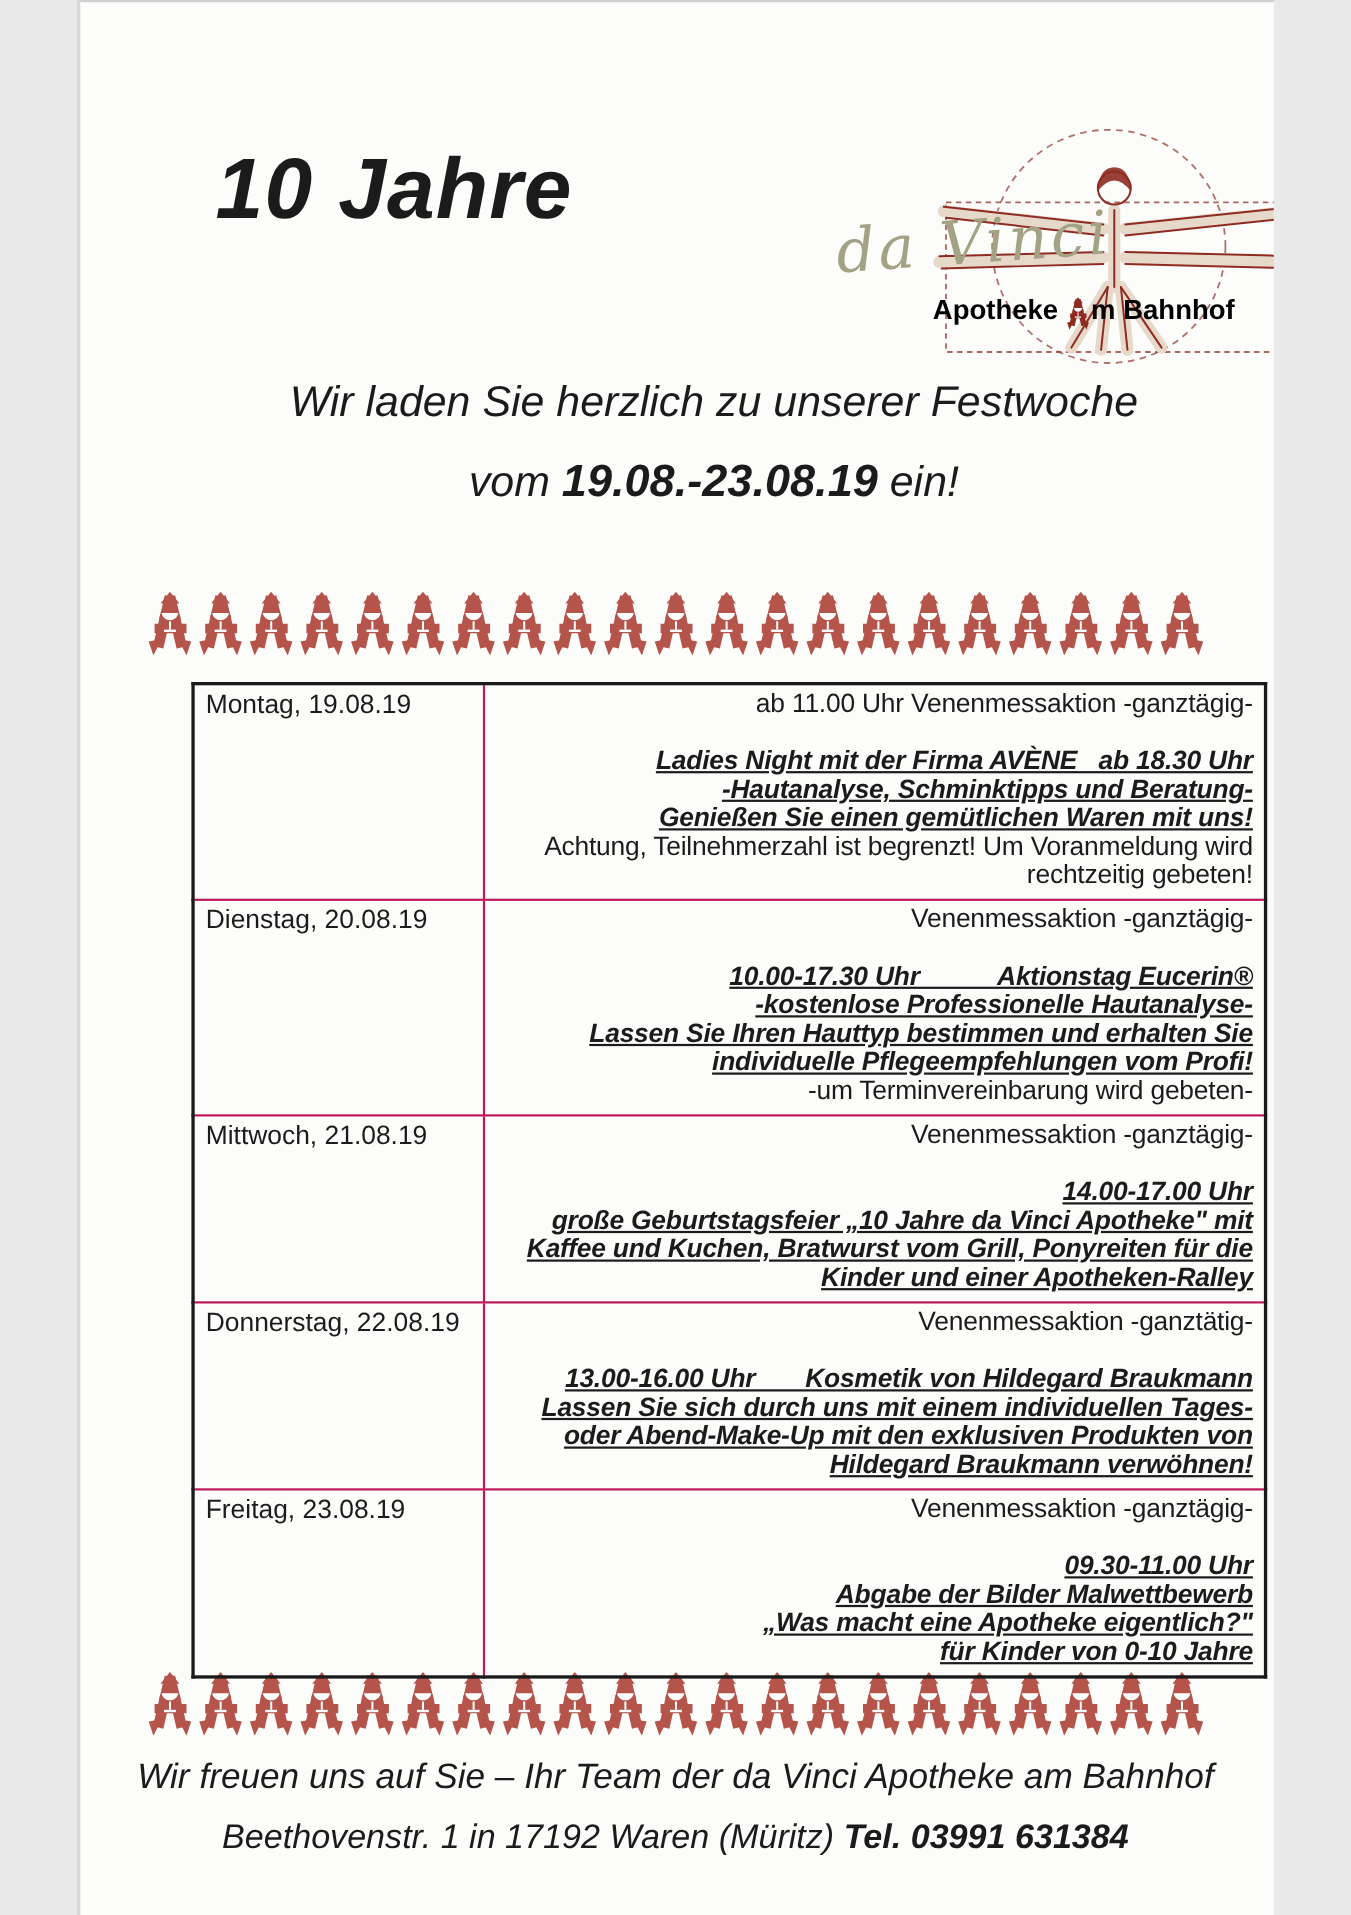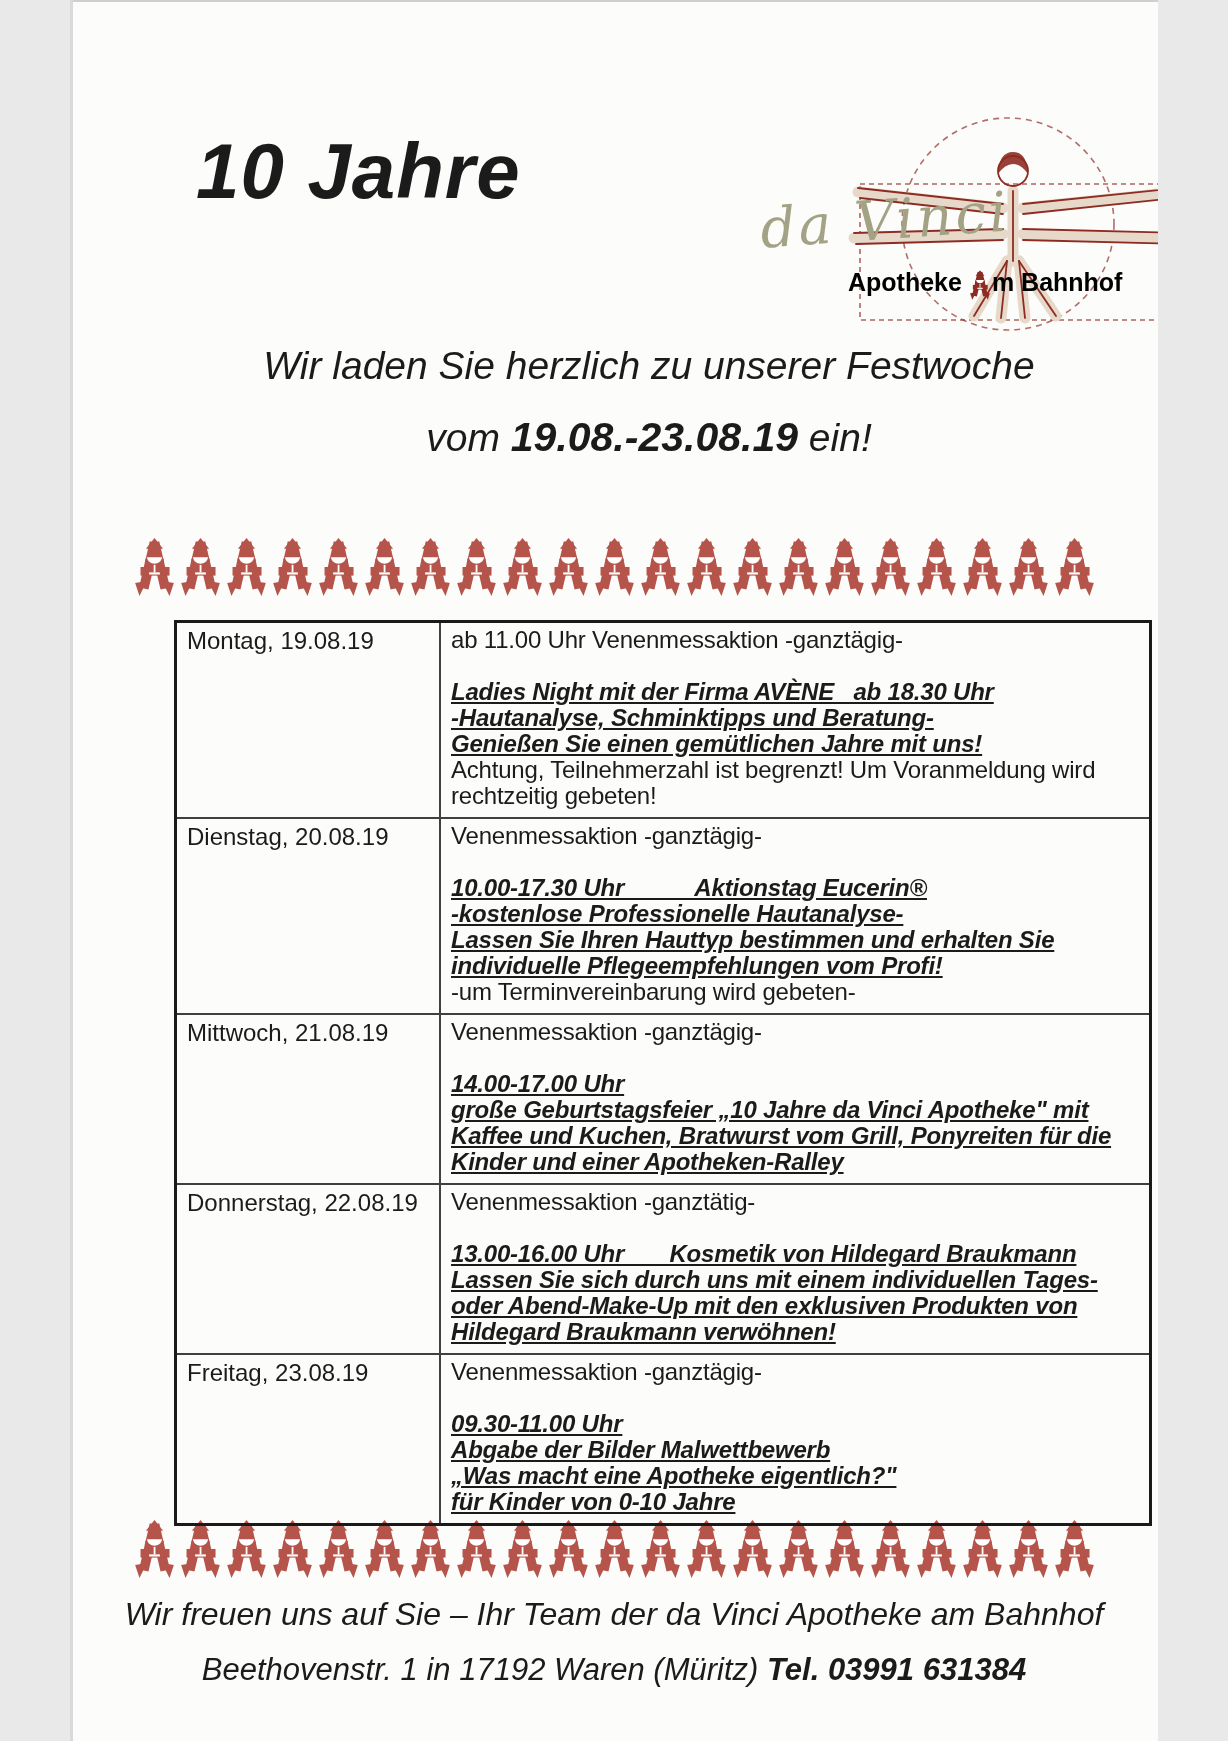--- a/index.html
+++ b/index.html
@@ -36,23 +36,23 @@
   .divider{position:absolute;left:0;right:0;display:flex;justify-content:center;gap:1px;color:#b5544b;}
   .divider-top{top:538px;}
   .divider-bottom{top:1520px;}
   .apo-a{width:45px;height:58px;display:block;}
   
   .schedule{
     position:absolute;left:104px;top:620px;width:978px;
     border-collapse:collapse;table-layout:fixed;
     border:3px solid #1a1a1a;font-size:24px;
   }
-  .schedule td{border:2px solid #404040;vertical-align:top;padding:4px 10px 8px;}
+  .schedule td{border:2px solid #be185d;vertical-align:top;padding:4px 10px 8px;}
   .day-cell{width:242px;font-size:24px;}
-  .line{line-height:26px;white-space:pre-wrap;letter-spacing:-0.2px;}
+  .line{line-height:26px;white-space:pre-wrap;letter-spacing:-0.2px;text-align:right;}
   .line-bold{font-weight:700;font-style:italic;font-size:24px;text-decoration:underline;}
   .line-regular{font-weight:400;}
   .line-blank{height:26px;}
   
   .footer-1{
     position:absolute;left:0;right:0;top:1596px;text-align:center;
     font-style:italic;font-size:32px;
   }
   .footer-2{
     position:absolute;left:0;right:0;top:1652px;text-align:center;
@@ -272,21 +272,21 @@
 
   <table class="schedule">
     <tbody>
         <tr>
           <td class="day-cell">Montag, 19.08.19</td>
           <td class="content-cell">
             <div class="line line-regular">ab 11.00 Uhr Venenmessaktion -ganztägig-</div>
             <div class="line line-blank"></div>
             <div class="line line-bold">Ladies Night mit der Firma AVÈNE   ab 18.30 Uhr</div>
             <div class="line line-bold">-Hautanalyse, Schminktipps und Beratung-</div>
-            <div class="line line-bold">Genießen Sie einen gemütlichen Jahre mit uns!</div>
+            <div class="line line-bold">Genießen Sie einen gemütlichen Waren mit uns!</div>
             <div class="line line-regular">Achtung, Teilnehmerzahl ist begrenzt! Um Voranmeldung wird rechtzeitig gebeten!</div>
           </td>
         </tr>
         <tr>
           <td class="day-cell">Dienstag, 20.08.19</td>
           <td class="content-cell">
             <div class="line line-regular">Venenmessaktion -ganztägig-</div>
             <div class="line line-blank"></div>
             <div class="line line-bold">10.00-17.30 Uhr           Aktionstag Eucerin®</div>
             <div class="line line-bold">-kostenlose Professionelle Hautanalyse-</div>

